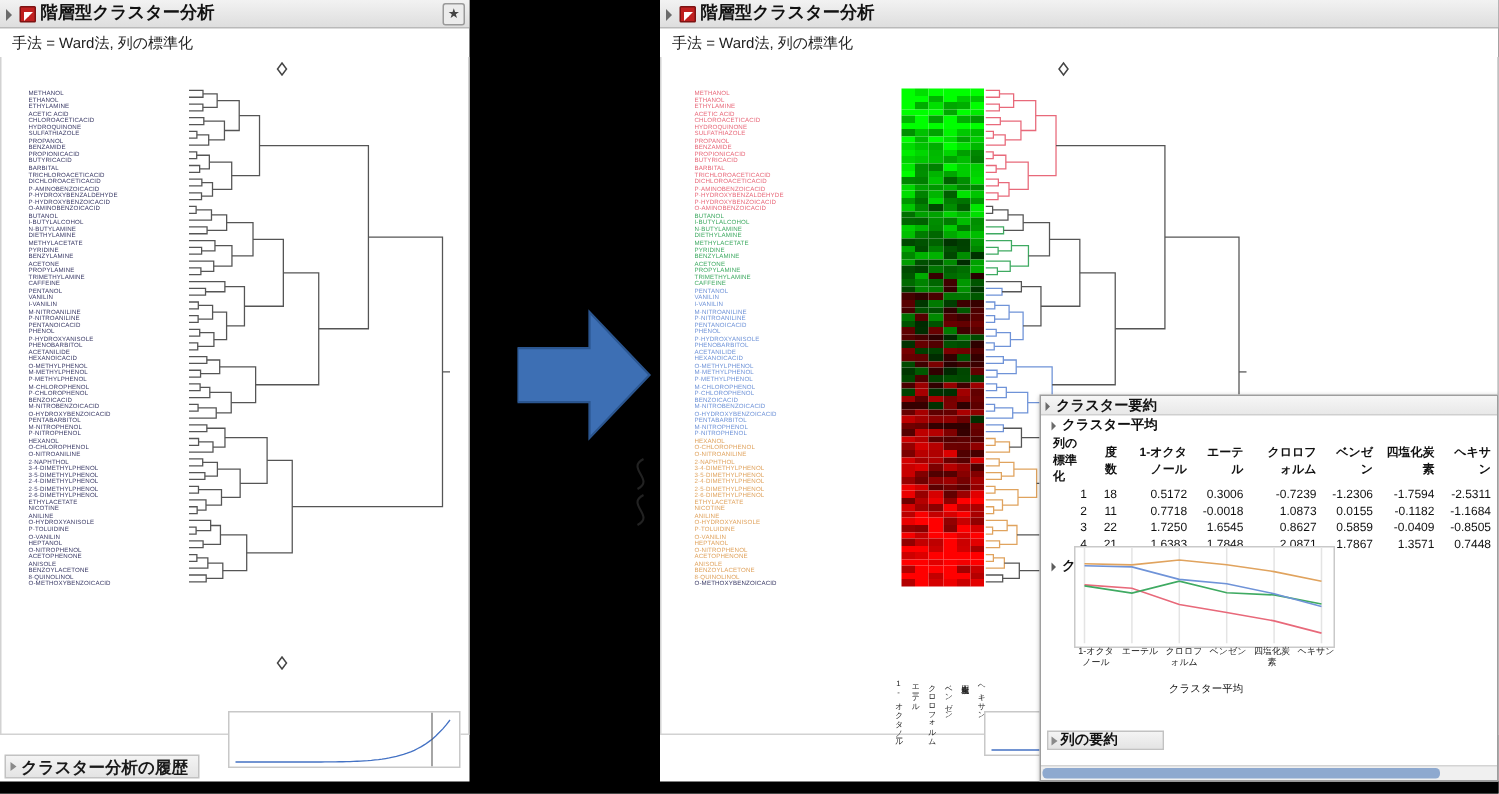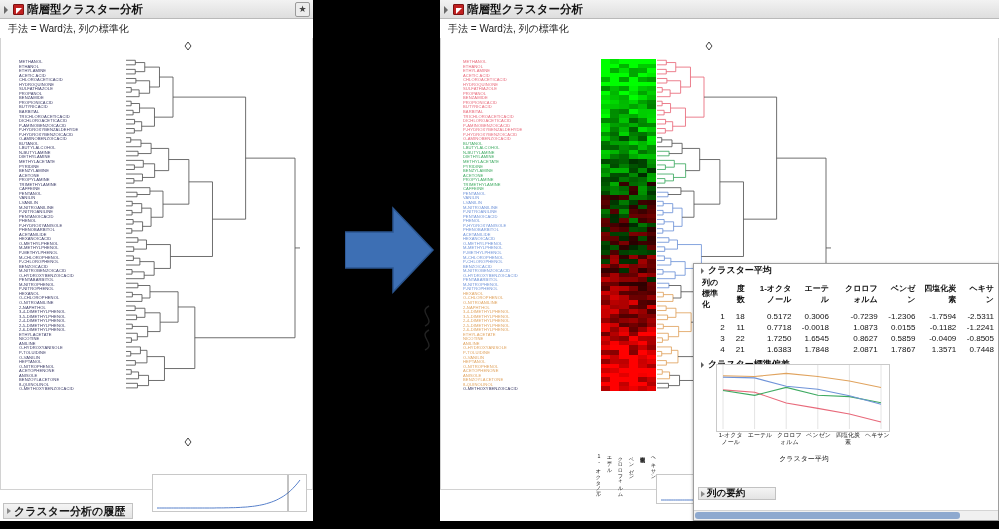--- a/index.html
+++ b/index.html
@@ -1118,20 +1118,24 @@
         </div>
       <div class="scree" style="left:215px;top:436px;width:120px;height:30px;">
         <svg width="118" height="28" id="scree-right">
             <path d="M4.0,25.0 L5.8,25.0 L7.6,25.0 L9.4,25.0 L11.2,25.0 L13.0,25.0 L14.8,25.0 L16.6,25.0 L18.4,25.0 L20.2,25.0 L22.0,25.0 L23.8,25.0 L25.6,25.0 L27.4,25.0 L29.2,25.0 L31.0,25.0 L32.8,25.0 L34.6,25.0 L36.4,25.0 L38.2,25.0 L40.0,25.0 L41.8,25.0 L43.6,25.0 L45.4,25.0 L47.2,25.0 L49.0,25.0 L50.8,24.9 L52.6,24.9 L54.4,24.9 L56.2,24.9 L58.0,24.8 L59.8,24.8 L61.6,24.8 L63.4,24.7 L65.2,24.6 L67.0,24.5 L68.8,24.4 L70.6,24.3 L72.4,24.2 L74.2,24.0 L76.0,23.8 L77.8,23.6 L79.6,23.4 L81.4,23.1 L83.2,22.7 L85.0,22.3 L86.8,21.9 L88.6,21.4 L90.4,20.8 L92.2,20.2 L94.0,19.4 L95.8,18.6 L97.6,17.7 L99.4,16.6 L101.2,15.4 L103.0,14.1 L104.8,12.7 L106.6,11.0 L108.4,9.2 L110.2,7.2 L112.0,5.0" fill="none" stroke="#4472c4" stroke-width="0.9"></path>
             <line x1="100" x2="100" y1="0" y2="28" stroke="#555" stroke-width="0.7"></line>
           </svg>
       </div>
     </div>
 
     <div class="summary">
+      <div class="sumbar">
+        <span class="discl"></span>
+        <b>クラスター要約</b>
+      </div>
       <div class="subbar">
         <span class="discl"></span>
         <b>クラスター平均</b>
       </div>
 
       <table class="ctab">
         <thead>
             <tr id="ctab-head">
               <th class="lft">列の標準化</th>
               <th>度数</th>
@@ -1155,21 +1159,21 @@
               <td>-2.5311</td>
             </tr>
             <tr>
               <td>2</td>
               <td>11</td>
               <td>0.7718</td>
               <td>-0.0018</td>
               <td>1.0873</td>
               <td>0.0155</td>
               <td>-0.1182</td>
-              <td>-1.2241</td>
+              <td>-1.1684</td>
             </tr>
             <tr>
               <td>3</td>
               <td>22</td>
               <td>1.7250</td>
               <td>1.6545</td>
               <td>0.8627</td>
               <td>0.5859</td>
               <td>-0.0409</td>
               <td>-0.8505</td>

